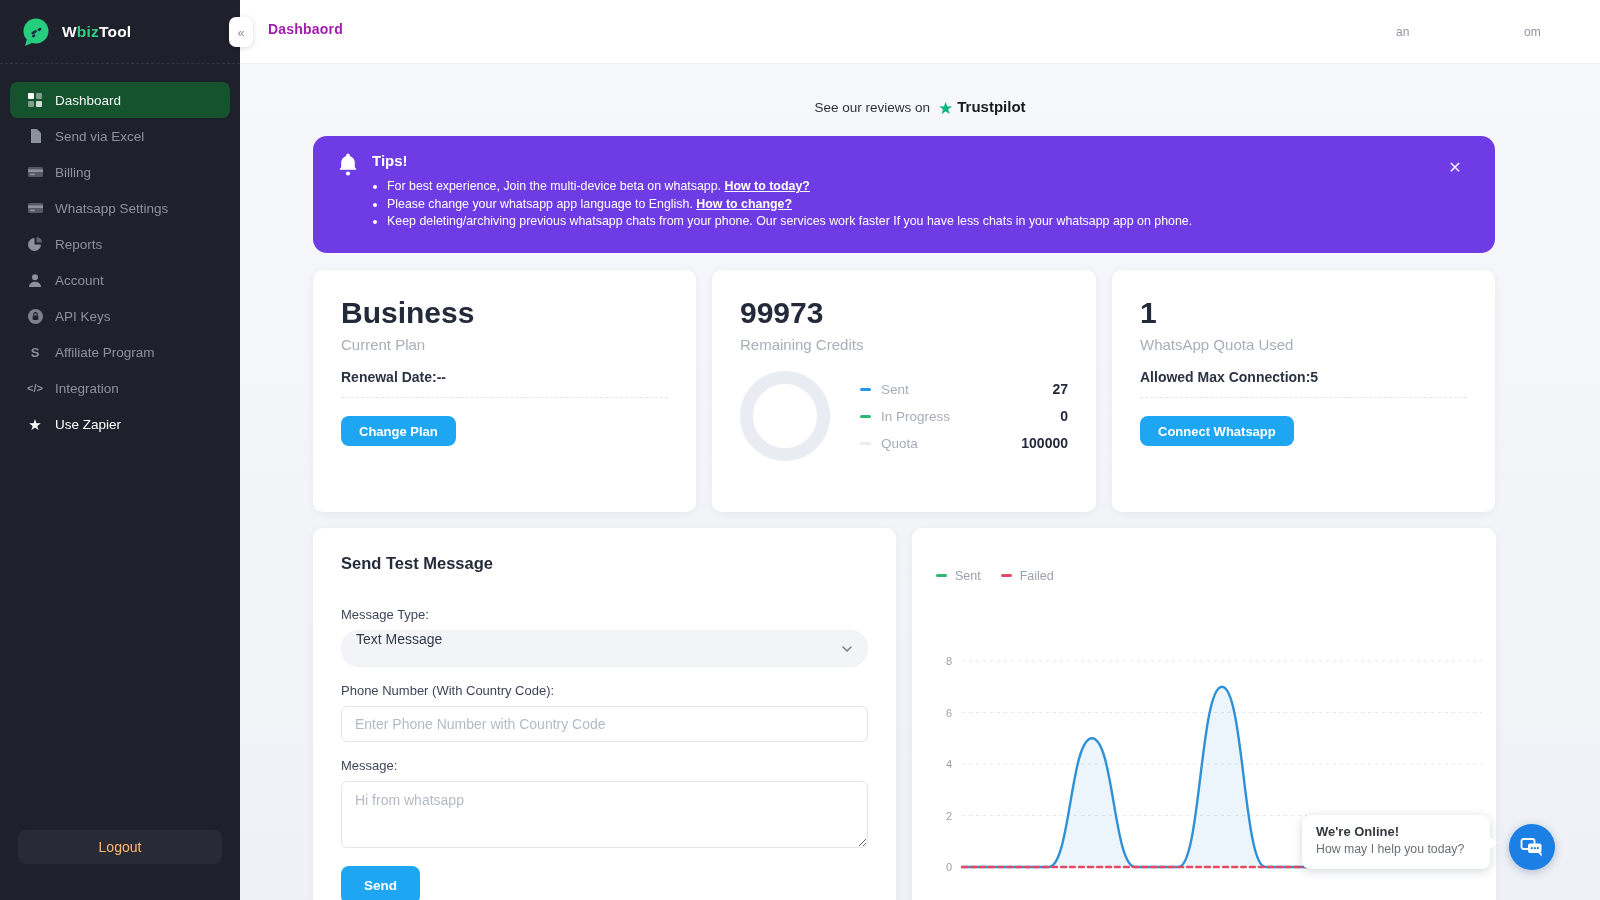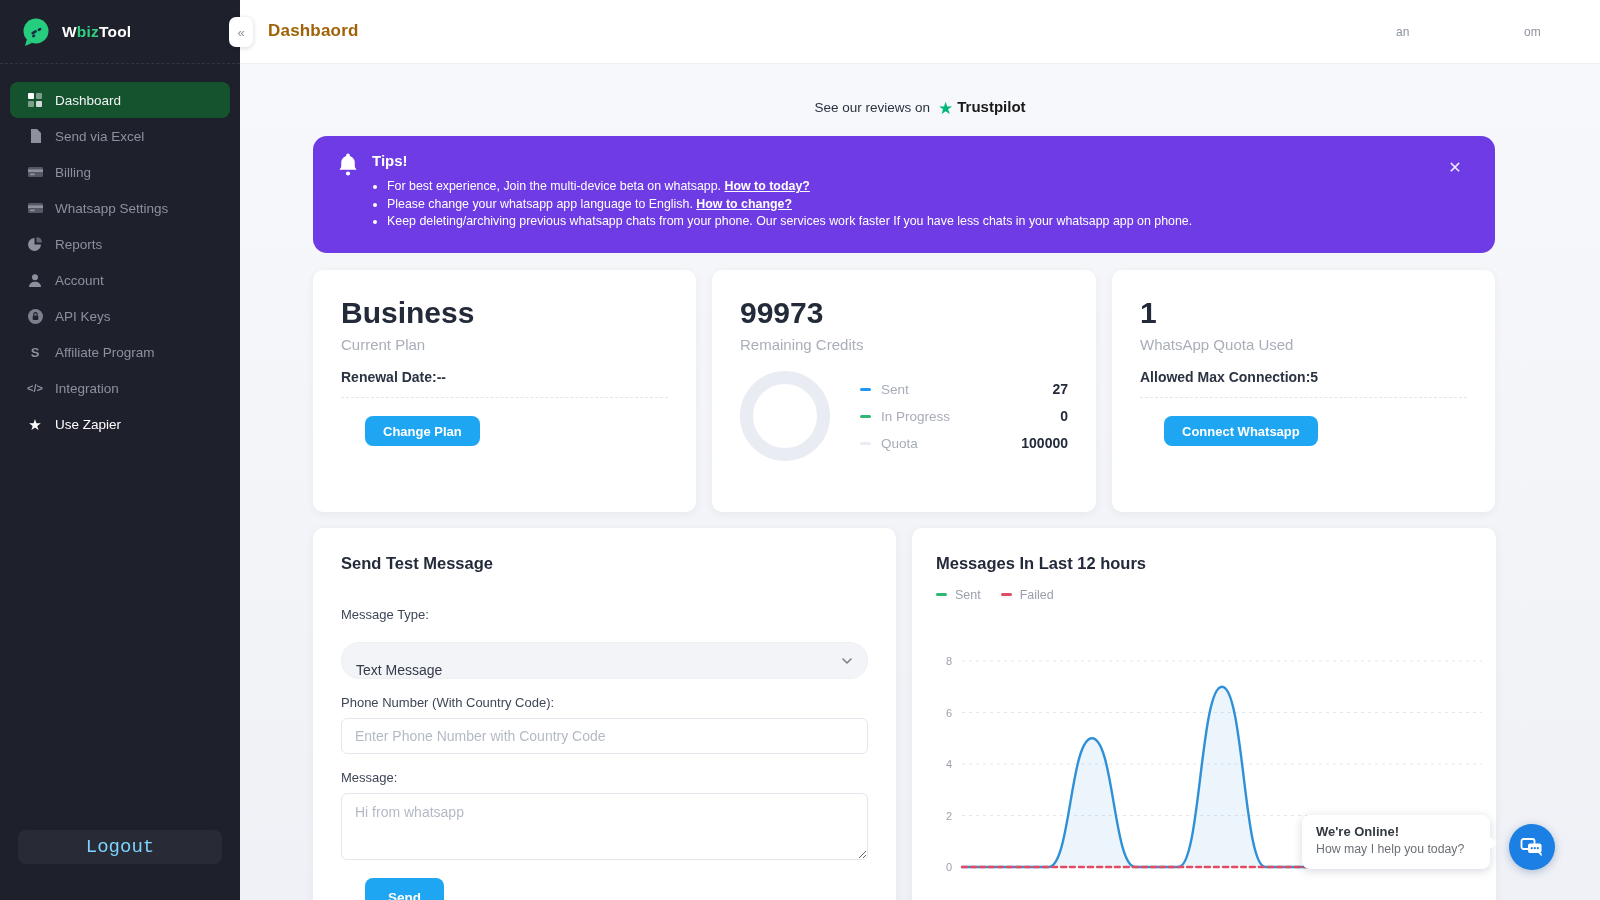--- a/index.html
+++ b/index.html
@@ -15,26 +15,26 @@
   .brand-text .w, .brand-text .tool { color:#ffffff; }
   .brand-text .biz { color:#2fd180; }
   .nav { padding:18px 10px 0 10px; }
   .nav-item { display:flex; align-items:center; height:36px; border-radius:8px; padding:0 14px 0 16px; cursor:pointer; color:#8d919d; }
   .nav-item.active { background:#14532d; color:#f2f3f6; }
   .nav-item.bright { color:#ffffff; }
   .nav-icon { width:18px; height:18px; display:flex; align-items:center; justify-content:center; margin-right:11px; flex:0 0 18px; }
   .nav-icon svg { display:block; }
   .icon-txt { font-size:13px; font-weight:bold; line-height:1; }
   .nav-label { font-size:13.5px; }
-  .logout-btn { position:absolute; left:18px; right:18px; bottom:36px; height:34px; background:#282a36; color:#7dd3fc;
-    border:none; border-radius:8px; font-size:19px; font-family:Liberation Mono, monospace; cursor:pointer; }
+  .logout-btn { position:absolute; left:18px; right:18px; bottom:36px; height:34px; background:#282a36; color:#fdba74;
+    border:none; border-radius:8px; font-size:14px; font-family:Liberation Sans, sans-serif; cursor:pointer; }
 
   
   .topbar { position:absolute; left:240px; top:0; width:1360px; height:64px; background:#ffffff; z-index:4; border-bottom:1px solid #eef0f4; }
-  .page-title { position:absolute; left:28px; top:21px; font-size:17px; font-weight:bold; color:#a16207; letter-spacing:.2px; }
+  .page-title { position:absolute; left:28px; top:21px; font-size:14px; font-weight:bold; color:#a21caf; letter-spacing:.2px; }
   .hdr-right-a { position:absolute; left:1156px; top:25px; font-size:12px; color:#8e93a0; cursor:pointer; }
   .hdr-right-b { position:absolute; left:1284px; top:25px; font-size:12px; color:#8e93a0; cursor:pointer; }
   .collapse-btn { position:absolute; left:229px; top:17px; width:24px; height:30px; background:#ffffff; border:none; border-radius:7px;
     box-shadow:0 1px 5px rgba(30,35,60,.18); color:#8b90a0; font-size:13px; cursor:pointer; z-index:6; font-family:inherit; }
 
   
   .content { position:absolute; left:240px; top:64px; width:1360px; height:836px; background:linear-gradient(#f7f8fb,#eff1f6); }
 
   .trust-row { position:absolute; left:0; top:34px; width:1360px; text-align:center; font-size:13.5px; color:#2b3240; cursor:pointer; }
   .trust-star { color:#00b67a; font-size:17px; vertical-align:-2px; margin:0 4px 0 8px; }
@@ -55,37 +55,37 @@
   .card-plan    { left:73px;  top:206px; width:383px; height:242px; padding:26px 28px; }
   .card-credits { left:472px; top:206px; width:384px; height:242px; padding:26px 28px; }
   .card-quota   { left:872px; top:206px; width:383px; height:242px; padding:26px 28px; }
   .stat-big { font-size:30px; font-weight:bold; color:#232a39; line-height:34px; }
   .stat-sub { font-size:15px; color:#a9aeb8; margin-top:6px; }
   .stat-row { display:flex; margin-top:16px; font-size:14px; }
   .stat-row .k { font-weight:bold; color:#2b3343; }
   .stat-row .v { font-weight:bold; color:#2b3343; }
   .dash-div { border-bottom:1px dashed #e3e6ec; margin-top:12px; }
   .btn-blue { display:inline-block; margin-top:18px; background:#1fa6f3; color:#ffffff; border:none; border-radius:8px;
-    padding:0 18px; height:30px; font-size:13px; font-weight:bold; font-family:inherit; cursor:pointer;margin-left:24px; }
+    padding:0 18px; height:30px; font-size:13px; font-weight:bold; font-family:inherit; cursor:pointer; }
 
   .credits-flex { display:flex; align-items:center; margin-top:18px; }
   .donut { width:90px; height:90px; border:13px solid #e9ecf2; border-radius:50%; flex:0 0 90px; }
   .credits-legend { flex:1; margin-left:30px; }
   .leg-row { display:flex; align-items:center; height:27px; }
   .leg-dash { width:11px; height:3px; border-radius:2px; flex:0 0 11px; }
   .leg-name { font-size:13.5px; color:#a7acb8; margin-left:10px; }
   .leg-val { margin-left:auto; font-size:14px; font-weight:bold; color:#232a39; }
 
   
   .card-send { left:73px; top:464px; width:583px; height:436px; padding:26px 28px; }
   .card-title { font-size:16.5px; font-weight:bold; color:#232a39; }
   .fld-label { font-size:13px; color:#3e4657; margin-top:16px; }
   .fld-label.first { margin-top:34px; }
-  .sel { position:relative; margin-top:20px; height:37px; background:#f3f4f7; border:1px solid #eef0f3; border-radius:18px;
-    display:flex; align-items:flex-end; padding:0 14px; font-size:14px; color:#333a49; cursor:pointer; }
+  .sel { position:relative; margin-top:8px; height:37px; background:#f3f4f7; border:1px solid #eef0f3; border-radius:18px;
+    display:flex; align-items:flex-start; padding:0 14px; font-size:14px; color:#333a49; cursor:pointer; }
   .sel-chevron { position:absolute; right:14px; top:12px; }
   .txt-input { margin-top:8px; width:100%; height:36px; border:1px solid #e3e6ec; border-radius:6px; padding:0 13px;
     font-size:14px; color:#333a49; font-family:inherit; outline:none; background:#fff; }
   .txt-input::placeholder, .txt-area::placeholder { color:#b4bac5; }
   .txt-area { margin-top:8px; width:100%; height:67px; border:1px solid #e3e6ec; border-radius:6px; padding:10px 13px;
     font-size:14px; color:#333a49; font-family:inherit; outline:none; resize:vertical; background:#fff; }
   .btn-send { margin-top:14px; height:38px; padding:0 23px; font-size:13.5px; }
 
   
   .card-chart { left:672px; top:464px; width:584px; height:436px; padding:26px 24px; }
@@ -303,21 +303,20 @@
           </svg>
       </div>
       <div class="fld-label">Phone Number (With Country Code):</div>
       <input class="txt-input" type="text" placeholder="Enter Phone Number with Country Code" style="">
       <div class="fld-label">Message:</div>
       <textarea class="txt-area" placeholder="Hi from whatsapp" style=""></textarea>
       <button class="btn-blue btn-send">Send</button>
     </section>
 
     <section class="card card-chart">
-      <div class="card-title">Messages In Last 12 hours</div>
       <div class="chart-legend">
         <span class="leg-row">
           <span class="leg-dash" style="background-color: rgb(46, 184, 115);"></span>
           <span class="leg-name">Sent</span>
         </span>
         <span class="leg-row">
           <span class="leg-dash" style="background-color: rgb(225, 75, 99);"></span>
           <span class="leg-name">Failed</span>
         </span>
       </div>

